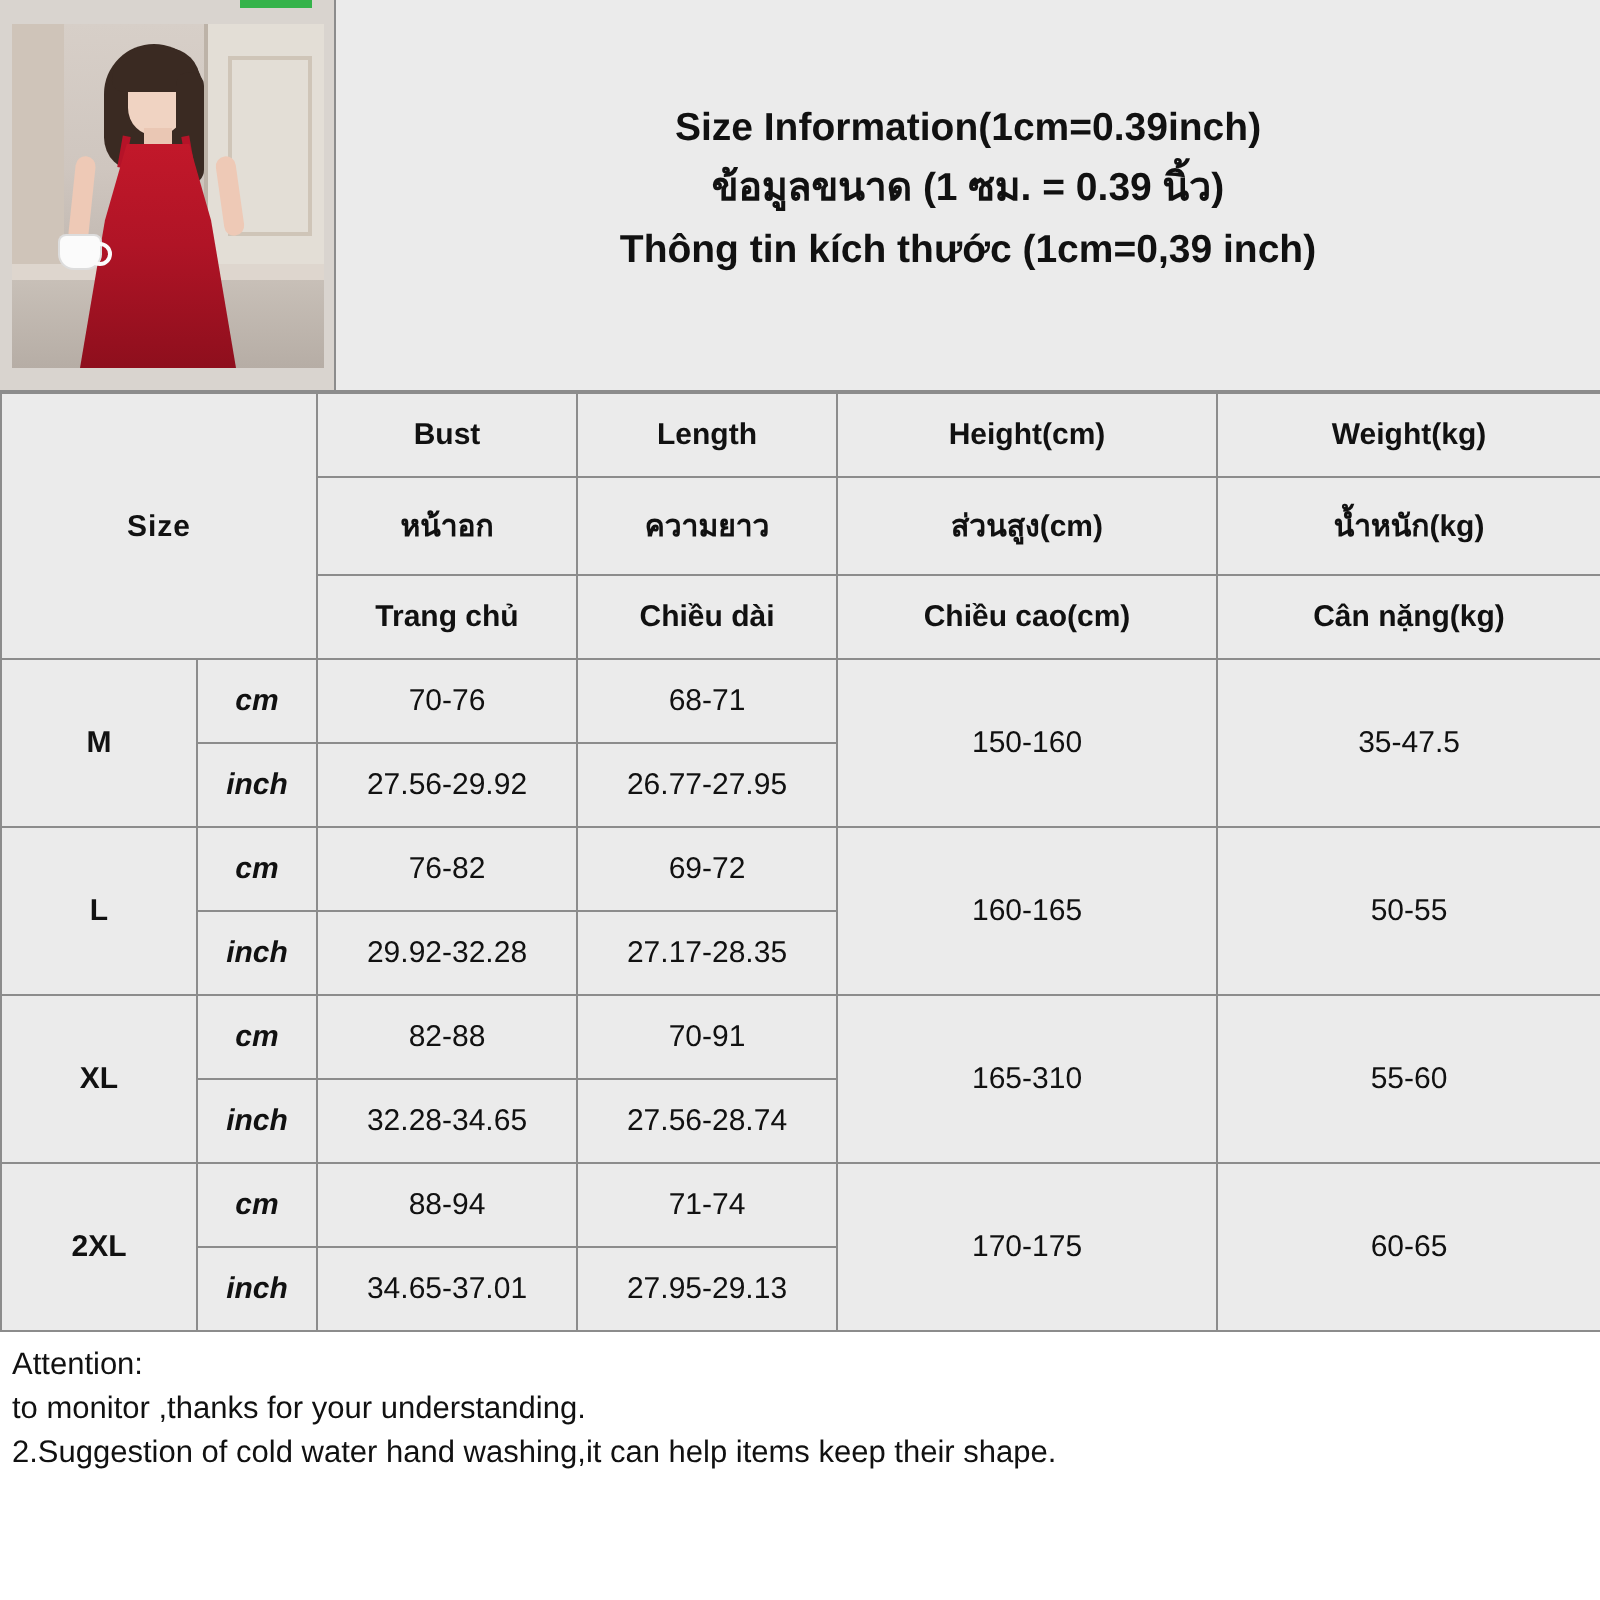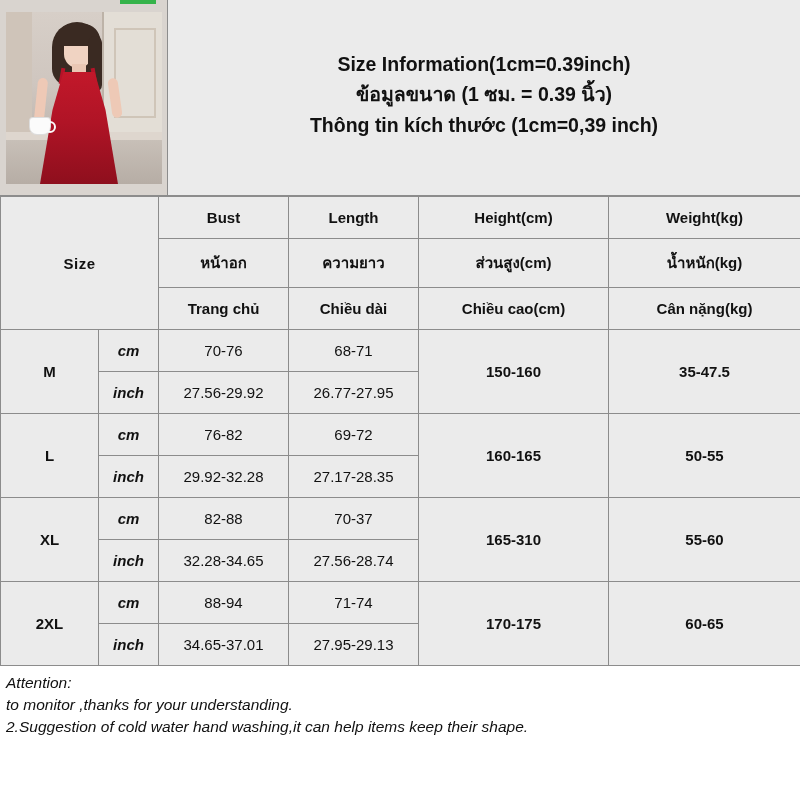--- a/index.html
+++ b/index.html
@@ -181,38 +181,36 @@
   td.sizecode {
     font-weight: bold;
     font-size: 17px;
   }
   td.val {
     font-size: 15.5px;
     margin-top: 29px;
   }
   td.big {
     font-size: 15.5px;
-    font-weight: bold;
   }
 
   
   col.c1 { width: 98px; }
   col.c2 { width: 60px; }
   col.c3 { width: 130px; }
   col.c4 { width: 130px; }
   col.c5 { width: 190px; }
   col.c6 { width: 192px; }
 
   
   .attention {
     width: 646px;
     background: #ffffff;
     padding: 6px 6px 6px 6px;
     box-sizing: border-box;
-    font-style: italic;
   }
   .attention p {
     margin: 0;
     font-size: 15.5px;
     line-height: 1.43;
     color: #111;
   }
 </style>
 </head>
 <body>
@@ -305,21 +303,21 @@
       <tr>
         <td class="unit">inch</td>
         <td class="val">29.92-32.28</td>
         <td class="val">27.17-28.35</td>
       </tr>
 
       <tr>
         <td class="sizecode" rowspan="2">XL</td>
         <td class="unit">cm</td>
         <td class="val">82-88</td>
-        <td class="val">70-37</td>
+        <td class="val">70-91</td>
         <td class="big" rowspan="2">165-310</td>
         <td class="big" rowspan="2">55-60</td>
       </tr>
       <tr>
         <td class="unit">inch</td>
         <td class="val">32.28-34.65</td>
         <td class="val">27.56-28.74</td>
       </tr>
 
       <tr>

